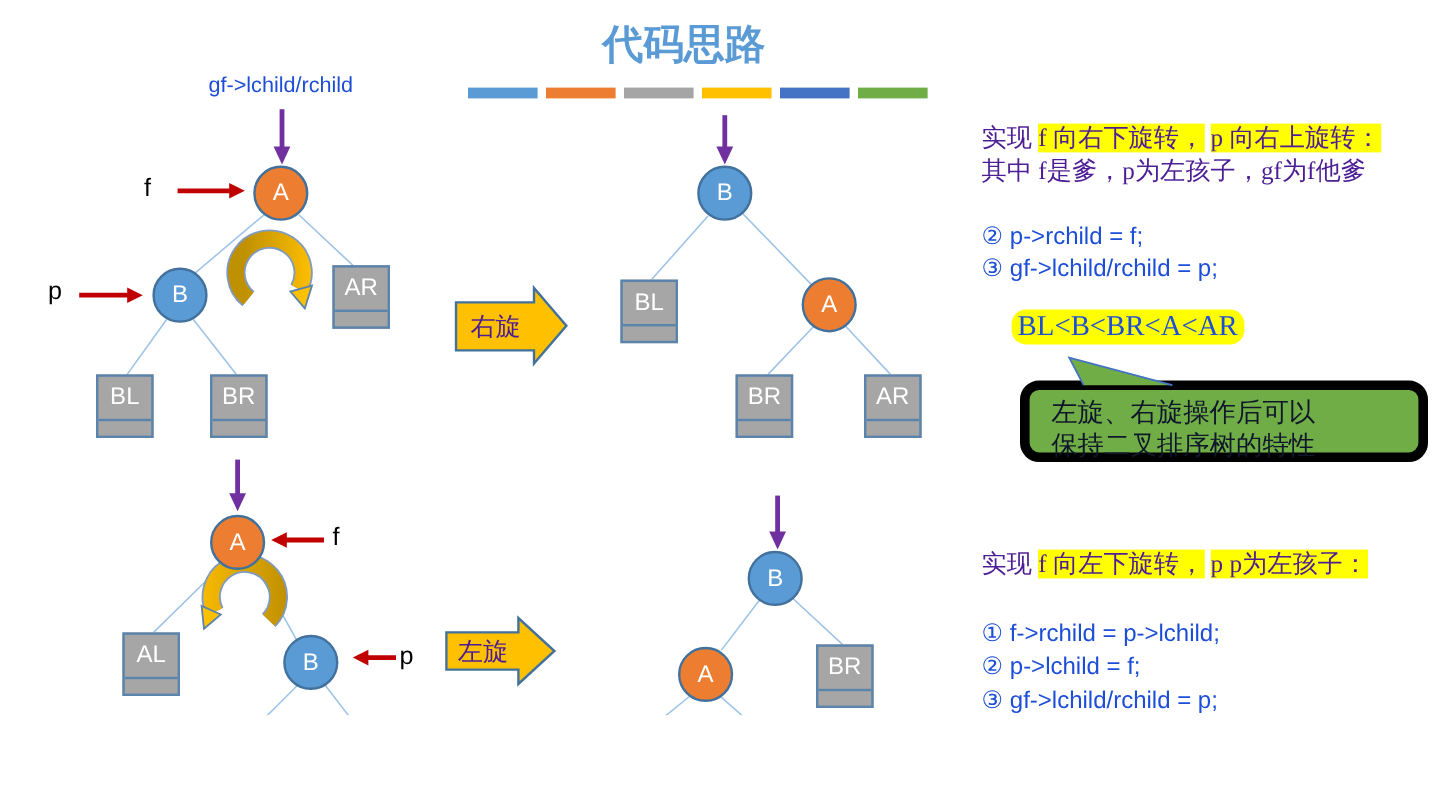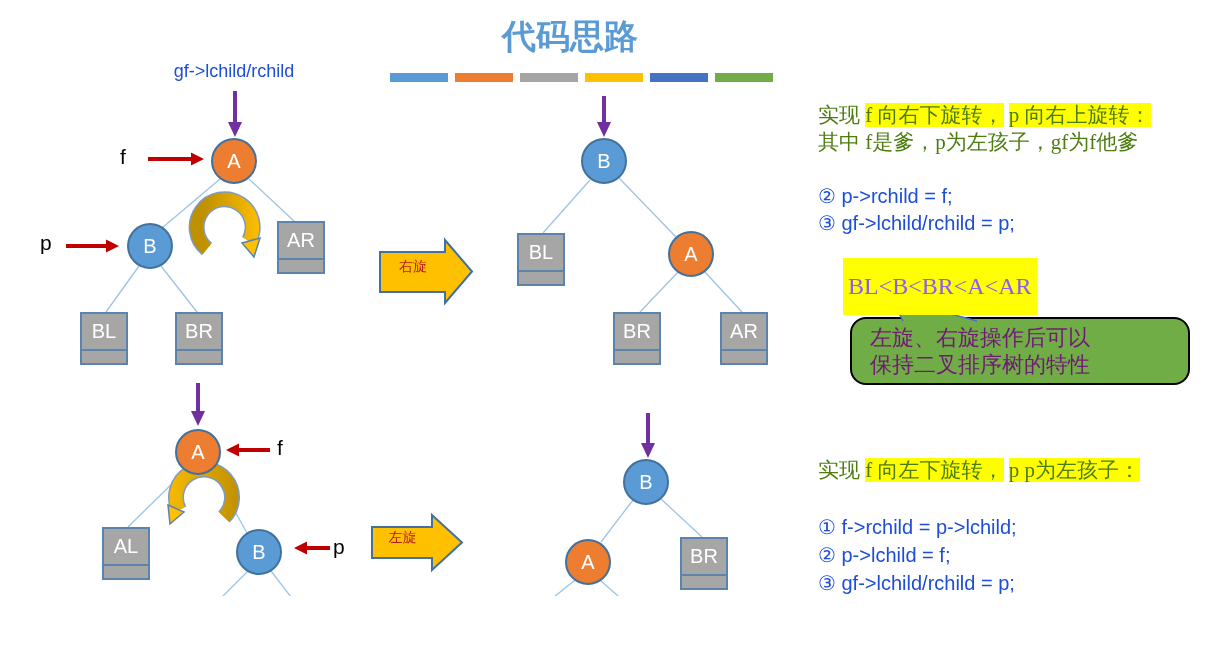--- a/index.html
+++ b/index.html
@@ -13,31 +13,31 @@
   .circle{position:absolute;width:46px;height:46px;border-radius:50%;border:2px solid #41719C;
           box-sizing:border-box;color:#fff;font-size:20px;display:flex;align-items:center;
           justify-content:center;z-index:3;}
   .orange{background:#ED7D31;}
   .blue{background:#5B9BD5;}
   .sq{position:absolute;width:48px;height:53px;background:#A6A6A6;border:2px solid #5B84AD;
       box-sizing:border-box;color:#fff;font-size:20px;z-index:3;}
   .sq .lbl{height:35px;display:flex;align-items:center;justify-content:center;}
   .sq .strip{border-top:2px solid #5B84AD;height:12px;}
   .treelabel{position:absolute;color:#000;font-size:21px;z-index:4;}
-  .arrowtext{position:absolute;color:#b91c1c;font-family:Liberation Mono, monospace;font-size:14px;
+  .arrowtext{position:absolute;color:#4c1d95;font-family:Liberation Mono, monospace;font-size:21px;
              text-align:center;z-index:4;}
-  .cjk{position:absolute;font-family:"Liberation Serif",serif;font-size:21px;color:#4d7c0f;
+  .cjk{position:absolute;font-family:"Liberation Serif",serif;font-size:21px;color:#4c1d95;
        white-space:nowrap;z-index:4;}
   .code-line{position:absolute;font-family:"Liberation Sans",sans-serif;font-size:20px;color:#1d4ed8;
              white-space:nowrap;z-index:4;}
   .hl{background:#FFFF00;}
   .order-badge{position:absolute;background:#FFFF00;font-family:"Liberation Serif",serif;
-               font-size:24px;color:#8b5cf6;padding:15px 5px;white-space:nowrap;z-index:4;}
+               font-size:24px;color:#1d4ed8;padding:1px 5px;white-space:nowrap;z-index:4;border-radius:12px;}
   .bubble{position:absolute;left:850px;top:317px;width:340px;height:68px;background:#70AD47;
-          border:2px solid #000000;border-radius:16px;box-sizing:border-box;color:#701a75;
+          border:8px solid #000000;border-radius:16px;box-sizing:border-box;color:#0f172a;
           font-family:"Liberation Serif",serif;font-size:22px;line-height:27px;
           padding:5px 0 0 18px;z-index:1;white-space:nowrap;}
   .corner-box{position:absolute;left:862px;top:662px;width:346px;height:14px;background:#FDFDFD;
               border:2px solid #BFBFBF;border-bottom:none;border-radius:10px 10px 0 0;z-index:1;}
 </style>
 </head>
 <body>
 
 <div class="canvas">
 

